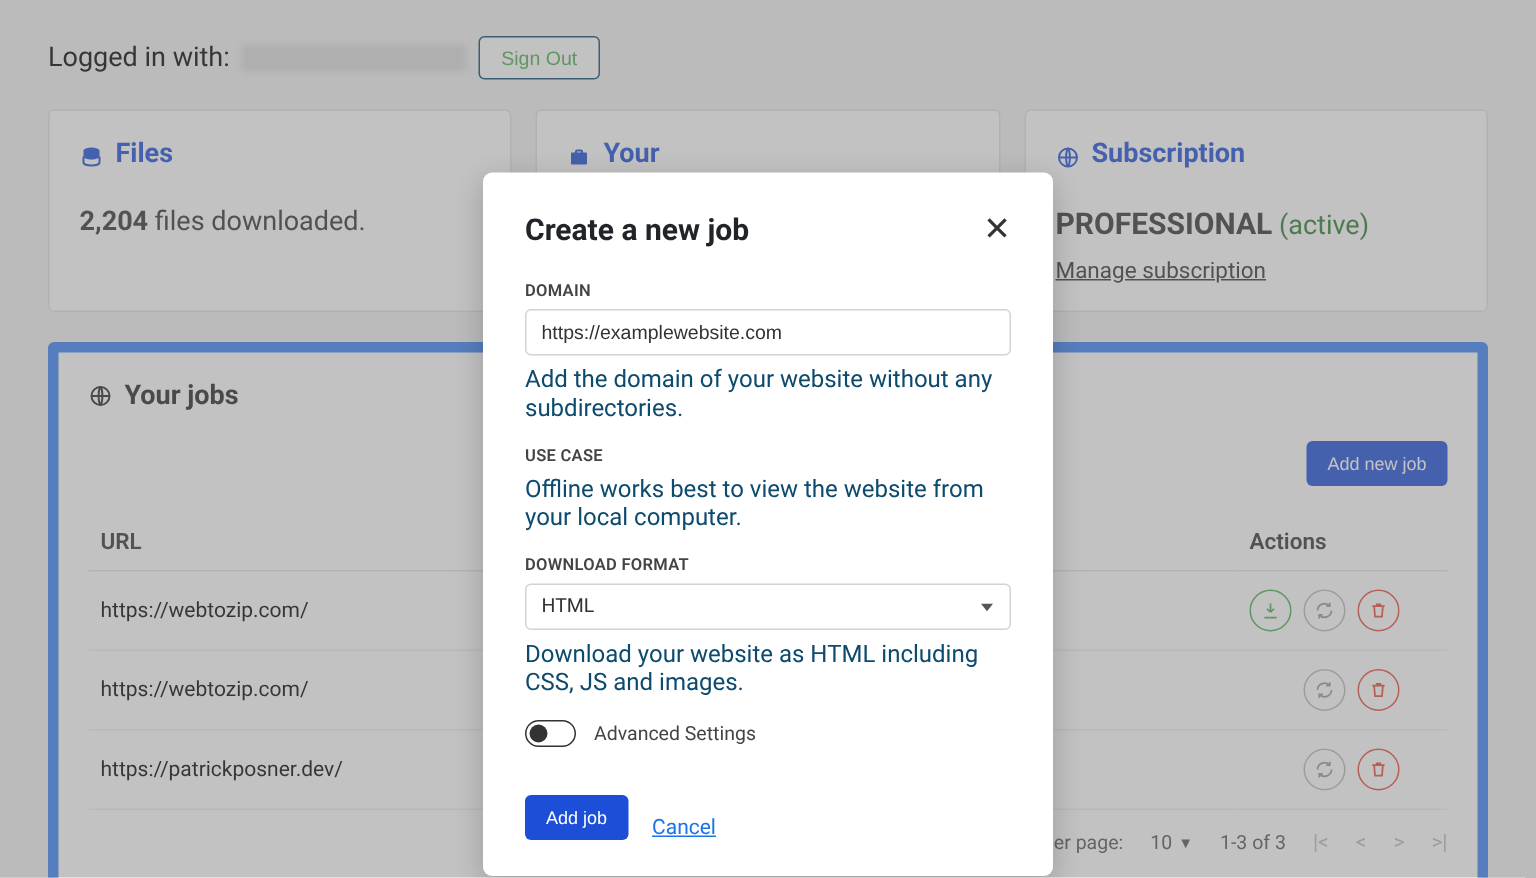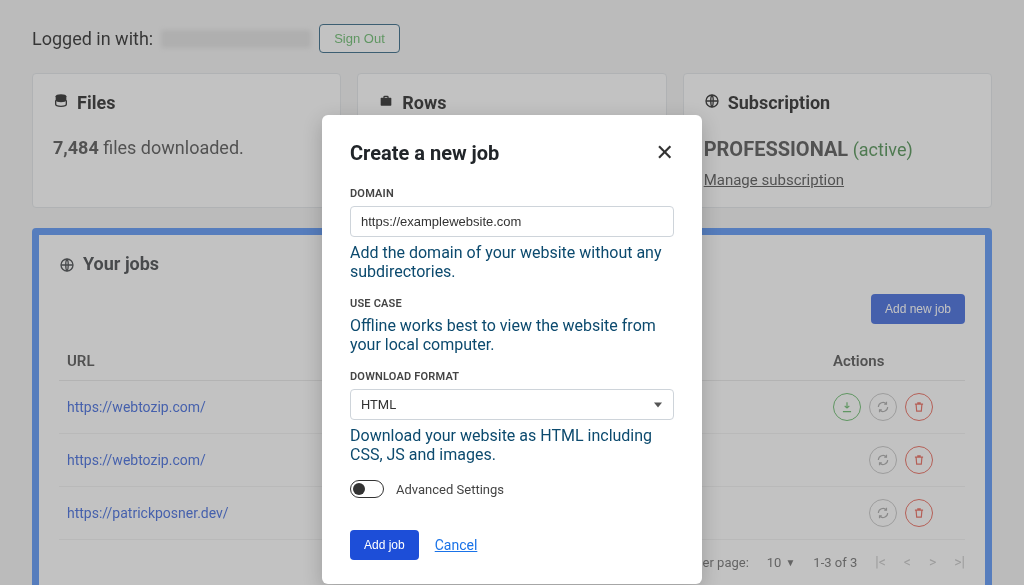--- a/index.html
+++ b/index.html
@@ -18,40 +18,40 @@
 .topbar .redacted { display: inline-block; width: 150px; height: 18px; background: #dcdcdc; filter: blur(2px); border-radius: 3px; }
 .signout-btn {
   border: 1px solid #0c4a6e; color: #4caf50; background: #fff;
   padding: 6px 14px; border-radius: 4px; font-size: 13px; cursor: pointer;
 }
 .cards { display: flex; gap: 16px; margin-bottom: 20px; }
 .card {
   background: #fff; border: 1px solid #dee2e6; border-radius: 4px;
   padding: 18px 20px; flex: 1;
 }
-.card-header { display: flex; align-items: flex-start; gap: 8px; font-weight: 700; font-size: 18px; margin-bottom: 24px; color: #000000; }
+.card-header { display: flex; align-items: flex-end; gap: 8px; font-weight: 700; font-size: 18px; margin-bottom: 24px; color: #1d4ed8; }
 .card-body { font-size: 18px; color: #333; }
 .big-num { font-weight: 700; }
 .sub-plan { font-weight: 700; font-size: 20px; }
 .sub-active { color: #2e7d32; font-weight: 400; }
 .sub-link { display: block; margin-top: 10px; text-decoration: underline; color: #333; font-size: 15px; }
 
 .panel {
   background: #fff; border: 7px solid #3b82f6; border-radius: 4px;
   padding: 18px 20px;
 }
 .panel-header { display: flex; align-items: center; gap: 8px; font-weight: 700; font-size: 18px; margin-bottom: 20px; }
 .toolbar { display: flex; justify-content: flex-end; margin-bottom: 18px; }
 .btn-green {
   background: #1d4ed8; color: #fff; border: none; padding: 8px 14px;
   border-radius: 4px; font-size: 12px; cursor: pointer;
 }
 table { width: 100%; border-collapse: collapse; }
 th { text-align: left; font-weight: 600; font-size: 15px; color: #333; padding: 10px 8px; border-bottom: 1px solid #e3e3e3; }
-td { padding: 12px 8px; border-bottom: 1px solid #eee; font-size: 14px; color: #1d4ed8; }
+td { padding: 12px 8px; border-bottom: 1px solid #eee; font-size: 14px; color: #000000; }
 .actions-cell { display: flex; gap: 8px; align-items: center; }
 .icon-btn {
   width: 28px; height: 28px; border-radius: 50%; display: inline-flex;
   align-items: center; justify-content: center; background: #fff; cursor: pointer;
 }
 .icon-btn.green { border: 1px solid #4caf50; color: #4caf50; }
 .icon-btn.gray { border: 1px solid #bbb; color: #999; }
 .icon-btn.red { border: 1px solid #e74c3c; color: #e74c3c; }
 .icon-btn svg { width: 14px; height: 14px; }
 .status-badge { background: #4caf50; color: #fff; padding: 3px 10px; border-radius: 3px; font-size: 12px; }
@@ -91,21 +91,21 @@
 .toggle {
   width: 34px; height: 18px; border-radius: 10px; border: 1.5px solid #333;
   position: relative; cursor: pointer; background: #fff;
 }
 .toggle-knob {
   position: absolute; width: 12px; height: 12px; background: #333;
   border-radius: 50%; top: 1.5px; left: 2px;
 }
 .toggle-label { font-size: 13px; color: #444; }
 
-.modal-actions { display: flex; align-items: center; gap: 16px; }
+.modal-actions { display: flex; align-items: flex-end; gap: 16px; }
 .link-cancel { color: #1a73e8; font-size: 14px; text-decoration: underline; cursor: pointer; }
 
 .icon-sm { width: 16px; height: 16px; display: inline-block; }
 </style>
 </head>
 <body>
 
 <div class="page">
   <div class="topbar">
     <span class="login-label">Logged in with:</span>
@@ -119,33 +119,33 @@
         <span class="icon-sm">
           <svg viewBox="0 0 24 24" fill="currentColor">
               <ellipse cx="12" cy="5" rx="8" ry="3"></ellipse>
               <path d="M4 5v6c0 1.66 3.58 3 8 3s8-1.34 8-3V5"></path>
               <path d="M4 11v6c0 1.66 3.58 3 8 3s8-1.34 8-3v-6" fill="none" stroke="currentColor" stroke-width="2"></path>
             </svg>
         </span>
         <span>Files</span>
       </div>
       <div class="card-body">
-        <span class="big-num">7,484</span>
+        <span class="big-num">2,204</span>
         <span>files downloaded.</span>
       </div>
     </div>
 
     <div class="card">
       <div class="card-header">
         <span class="icon-sm">
           <svg viewBox="0 0 24 24" fill="currentColor">
               <path d="M10 4h4a2 2 0 012 2v1h3a1 1 0 011 1v10a1 1 0 01-1 1H5a1 1 0 01-1-1V8a1 1 0 011-1h3V6a2 2 0 012-2zm0 3h4V6h-4v1z"></path>
             </svg>
         </span>
-        <span>Rows</span>
+        <span>Your</span>
       </div>
     </div>
 
     <div class="card">
       <div class="card-header">
         <span class="icon-sm">
           <svg viewBox="0 0 24 24" fill="none" stroke="currentColor" stroke-width="2">
               <circle cx="12" cy="12" r="9"></circle>
               <path d="M3 12h18M12 3c2.5 3 2.5 15 0 18M12 3c-2.5 3-2.5 15 0 18"></path>
             </svg>

